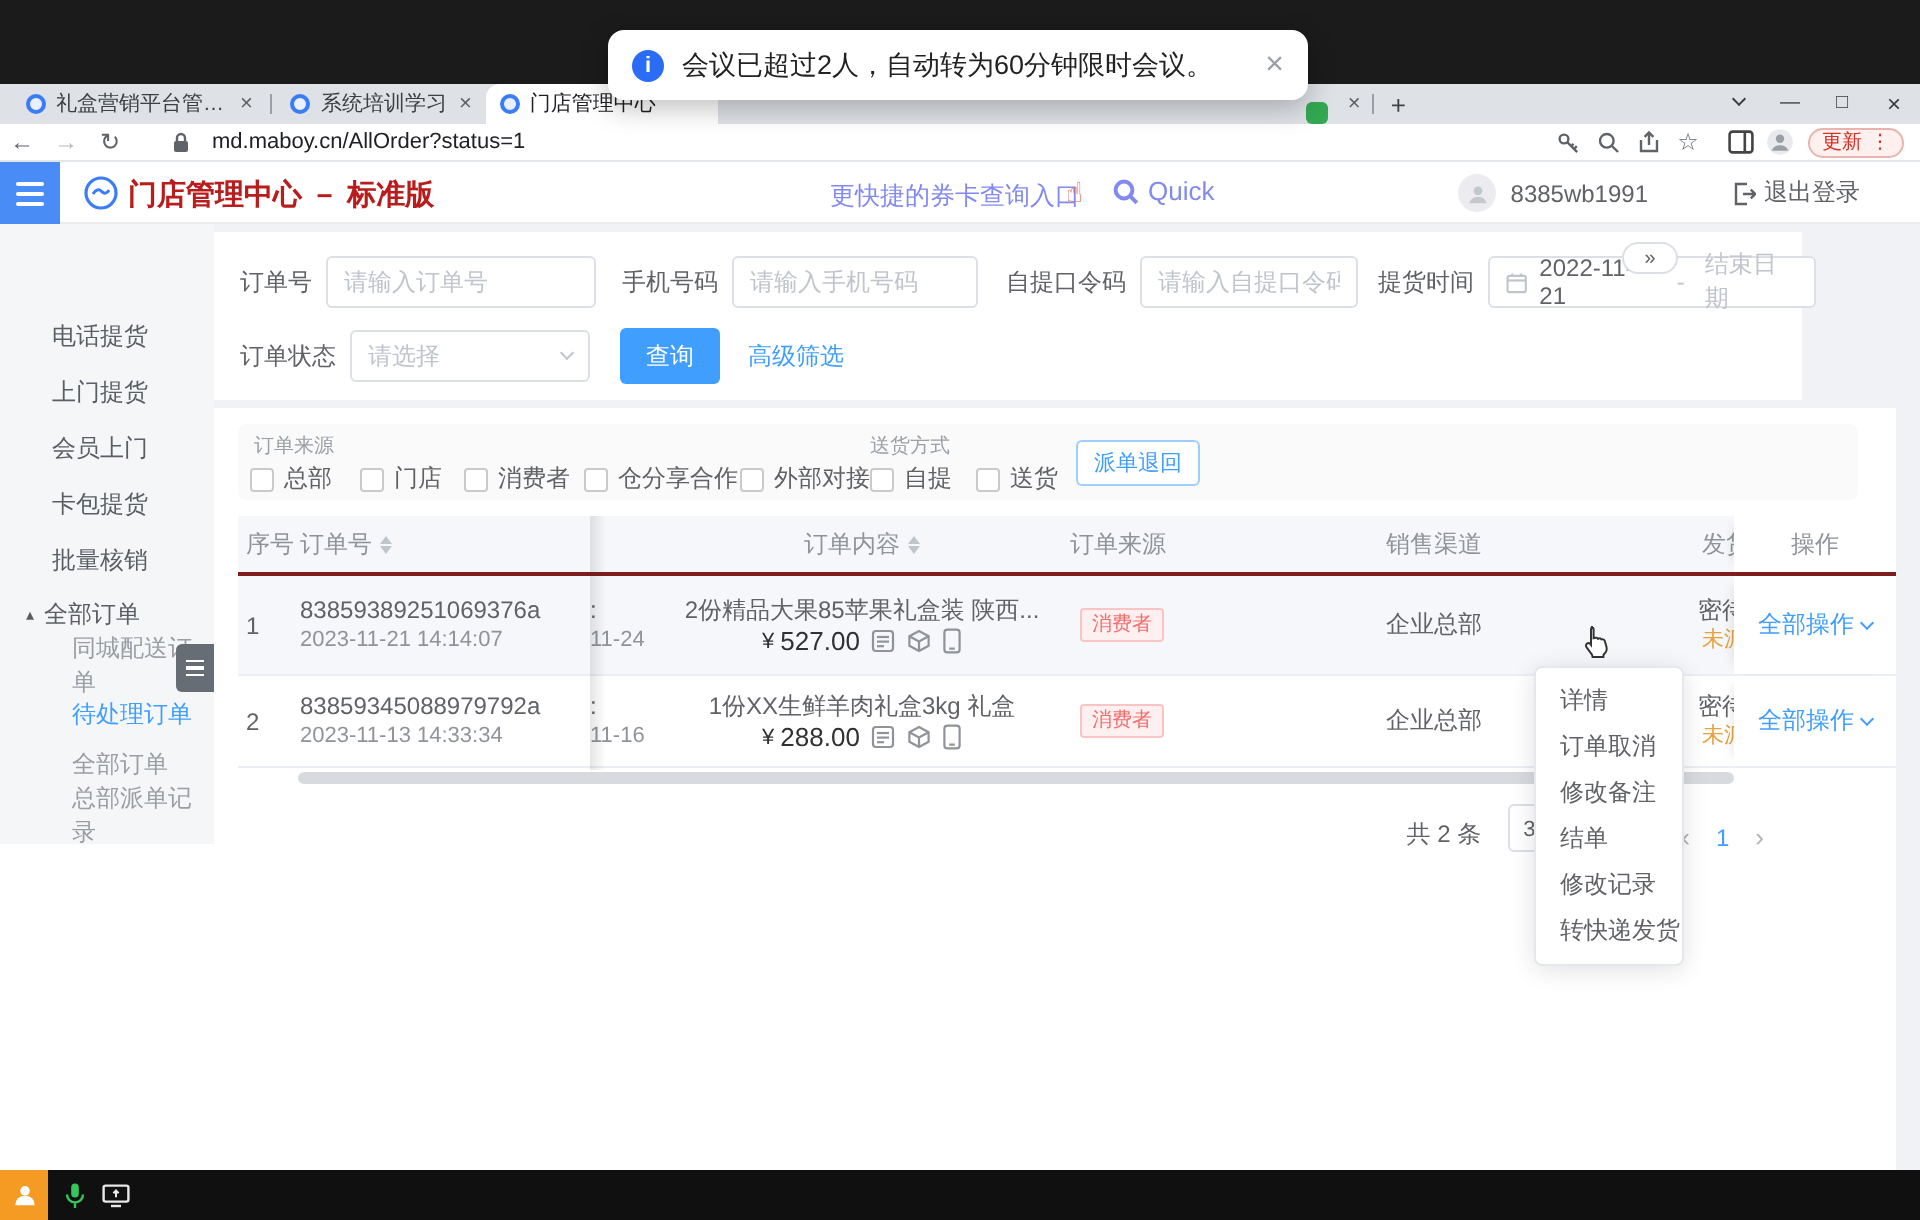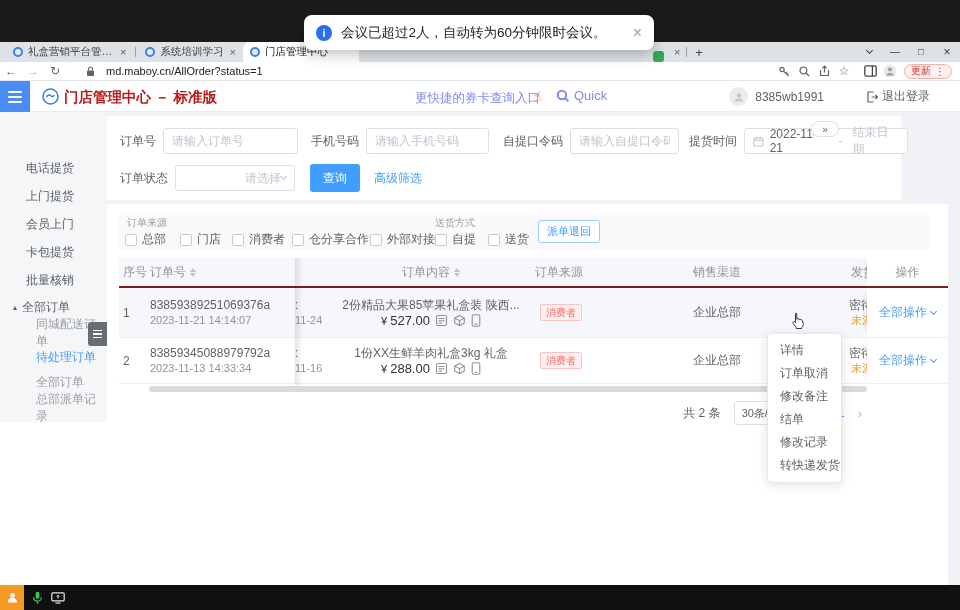--- a/index.html
+++ b/index.html
@@ -74,21 +74,21 @@
   #filter-card{position:absolute;left:107px;top:4px;width:794px;height:84px;background:#fff}
   .flabel{font-size:12px;color:#606266;white-space:nowrap}
   .finput{height:26px;border:1px solid #dcdfe6;border-radius:3px;background:#fff;font-size:12px;color:#606266;padding:0 8px;outline:none;font-family:inherit}
   .finput::placeholder{color:#c0c4cc}
   #frow1{position:absolute;left:13px;top:12px;display:flex;align-items:center}
   #frow2{position:absolute;left:13px;top:48px;display:flex;align-items:center}
   .datebox{height:26px;border:1px solid #dcdfe6;border-radius:3px;background:#fff;display:flex;align-items:center;padding:0 8px;font-size:12px}
   .datebox .d{color:#606266}
   .datebox .sep{color:#c0c4cc;margin:0 10px}
   .datebox .end{color:#c0c4cc}
-  .selbox{height:26px;border:1px solid #dcdfe6;border-radius:3px;background:#fff;display:flex;align-items:center;justify-content:flex-end;padding:0 8px;font-size:12px;color:#c0c4cc}
+  .selbox{height:26px;border:1px solid #dcdfe6;border-radius:3px;background:#fff;display:flex;align-items:center;justify-content:space-between;padding:0 8px;font-size:12px;color:#c0c4cc}
   .selbox .chev{color:#c0c4cc}
   #search-btn{width:50px;height:28px;background:#409eff;border-radius:3px;color:#fff;font-size:12px;display:flex;align-items:center;justify-content:center;margin-left:15px}
   #adv-link{font-size:12px;color:#409eff;margin-left:14px}
   #expand-pill{position:absolute;left:811px;top:9px;width:28px;height:16px;background:#fff;border:1px solid #dcdfe6;border-radius:8px;
                display:flex;align-items:center;justify-content:center;font-size:10px;color:#606266;z-index:3}
 
   
   #table-card{position:absolute;left:107px;top:92px;width:841px;height:381px;background:#fff}
   #srcbox{position:absolute;left:12px;top:8px;width:810px;height:38px;background:#fafafa;border-radius:4px}
   .tinylabel{position:absolute;font-size:10px;color:#9aa0a6;top:4px}
@@ -129,21 +129,21 @@
   .tag-consumer{align-self:flex-start;margin-left:5px;background:#fef0f0;border:1px solid #fbc4c4;color:#f56c6c;
                 font-size:10px;border-radius:2px;padding:1px 5px;line-height:13px}
   .drow .c-src{justify-content:center}
   .ship1{font-size:12px;color:#606266;line-height:15px;white-space:nowrap;margin-right:-6px}
   .ship2{font-size:11px;color:#e6a23c;line-height:14px;white-space:nowrap;margin-right:-6px}
   .actlink{display:inline-flex;align-items:center;color:#409eff;font-size:12px;gap:4px;justify-content:center}
   .actlink .chev{color:#409eff}
   #fixshadow{position:absolute;left:176px;top:0;width:8px;height:127px;background:linear-gradient(to right,rgba(0,0,0,.10),rgba(0,0,0,0));pointer-events:none}
   #hscroll{position:absolute;left:12px;top:182px;width:829px;height:6px}
   #hthumb{position:absolute;left:30px;top:0;width:718px;height:6px;background:#d7dade;border-radius:3px}
-  #pager{position:absolute;left:4px;top:196px;width:751px;height:26px;display:flex;align-items:center;justify-content:flex-end;gap:13px;font-size:12px;color:#606266}
+  #pager{position:absolute;left:24px;top:196px;width:751px;height:26px;display:flex;align-items:flex-end;justify-content:flex-end;gap:13px;font-size:12px;color:#606266}
   #psize{width:74px;height:24px;border:1px solid #dcdfe6;border-radius:3px;display:flex;align-items:center;justify-content:space-between;padding:0 7px;font-size:11px;color:#606266}
   #psize .chev{color:#c0c4cc}
   .pnav{color:#b0b3b8;font-size:13px}
   .pcur{color:#409eff;font-size:12px}
 
   
   #dropdown{position:absolute;left:767px;top:221px;width:75px;background:#fff;border:1px solid #e4e7ed;border-radius:4px;
             box-shadow:0 2px 12px rgba(0,0,0,.12);padding:5px 0;z-index:40}
   #dropdown .it{height:23px;line-height:23px;padding-left:12px;font-size:12px;color:#606266;white-space:nowrap}
 

